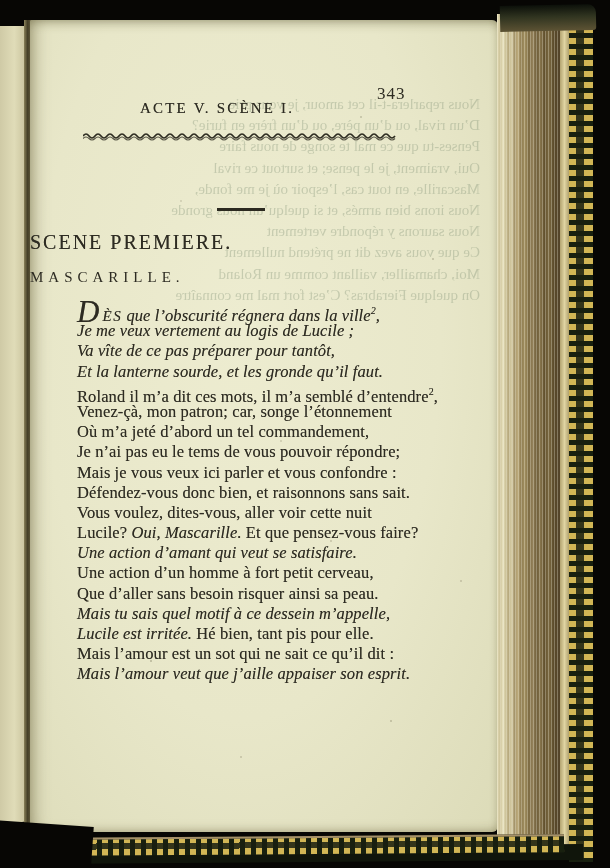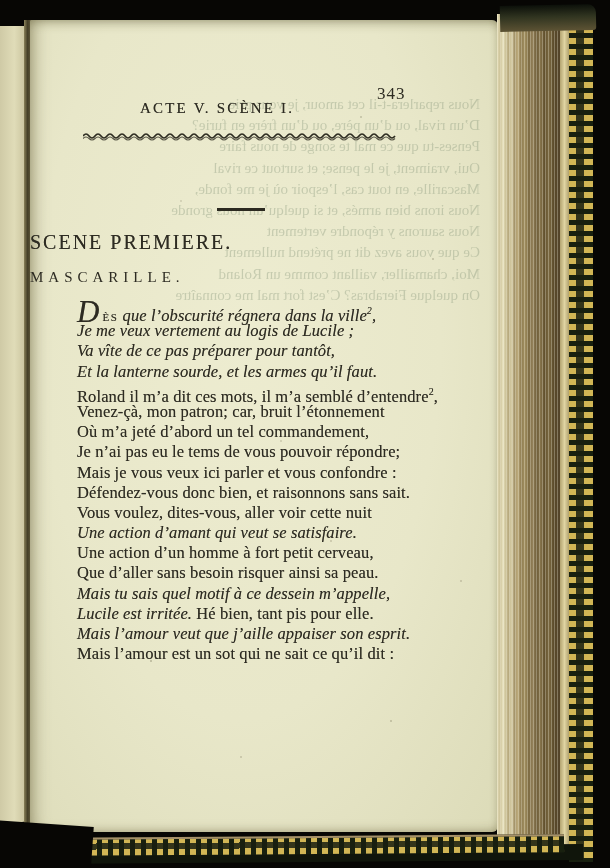--- a/index.html
+++ b/index.html
@@ -109,21 +109,21 @@
   .verse{
     position:absolute;top:281px;left:47px;width:410px;
     font-size:16.5px;line-height:20.2px;letter-spacing:.1px;
     text-shadow:0 0 .4px rgba(45,43,34,.5);
   }
   .vline{white-space:nowrap;height:20.2px;}
   .seg-r{font-style:normal;}
   .seg-i{font-style:italic;}
   .seg-d{font-style:italic;font-size:31px;display:inline-block;line-height:0;
          transform:translateY(1px);margin-right:3px;}
-  .seg-s{font-variant:small-caps;font-size:15px;letter-spacing:1.5px;}
+  .seg-s{font-style:italic;font-variant:small-caps;font-size:21px;letter-spacing:1.5px;}
   .seg-u{vertical-align:super;font-size:10px;}
   .seg-v{vertical-align:super;font-size:10px;font-style:italic;}
   
   .showthrough{
     position:absolute;top:74px;left:14px;width:436px;z-index:1;
     transform:scaleX(-1);filter:blur(.6px);opacity:.34;color:#7e8f74;
     font-size:15px;line-height:21.2px;white-space:nowrap;text-align:left;
   }
 </style>
 </head>
@@ -160,35 +160,36 @@
 
       <div class="act-underline"></div>
 
       <div class="scene-title">SCENE PREMIERE.</div>
       <div class="character-name">MASCARILLE.</div>
 
       <div class="verse">
           <div class="vline"><span class="seg-d">D</span><span class="seg-s">ès</span><span class="seg-i"> que l’obscurité régnera dans la ville</span><span class="seg-v">2</span><span class="seg-i">,</span></div>
           <div class="vline"><span class="seg-i">Je me veux vertement au logis de Lucile ;</span></div>
           <div class="vline"><span class="seg-i">Va vîte de ce pas préparer pour tantôt,</span></div>
-          <div class="vline"><span class="seg-i">Et la lanterne sourde, et les armes qu’il faut.</span></div>
+          <div class="vline"><span class="seg-i">Et la lanterne sourde, et les gronde qu’il faut.</span></div>
           <div class="vline"><span class="seg-r">Roland il m’a dit ces mots, il m’a semblé d’entendre</span><span class="seg-u">2</span><span class="seg-r">,</span></div>
-          <div class="vline"><span class="seg-r">Venez-çà, mon patron; car, bruit l’étonnement</span></div>
+          <div class="vline"><span class="seg-r">Venez-çà, mon patron; car, songe l’étonnement</span></div>
           <div class="vline"><span class="seg-r">Où m’a jeté d’abord un tel commandement,</span></div>
           <div class="vline"><span class="seg-r">Je n’ai pas eu le tems de vous pouvoir répondre;</span></div>
           <div class="vline"><span class="seg-r">Mais je vous veux ici parler et vous confondre :</span></div>
           <div class="vline"><span class="seg-r">Défendez-vous donc bien, et raisonnons sans sait.</span></div>
           <div class="vline"><span class="seg-r">Vous voulez, dites-vous, aller voir cette nuit</span></div>
+          <div class="vline"><span class="seg-r">Lucile? </span><span class="seg-i">Oui, Mascarille.</span><span class="seg-r"> Et que pensez-vous faire?</span></div>
           <div class="vline"><span class="seg-i">Une action d’amant qui veut se satisfaire.</span></div>
           <div class="vline"><span class="seg-r">Une action d’un homme à fort petit cerveau,</span></div>
           <div class="vline"><span class="seg-r">Que d’aller sans besoin risquer ainsi sa peau.</span></div>
           <div class="vline"><span class="seg-i">Mais tu sais quel motif à ce dessein m’appelle,</span></div>
           <div class="vline"><span class="seg-i">Lucile est irritée.</span><span class="seg-r"> Hé bien, tant pis pour elle.</span></div>
+          <div class="vline"><span class="seg-r">Mais l’amour est un sot qui ne sait ce qu’il dit :</span></div>
           <div class="vline"><span class="seg-i">Mais l’amour veut que j’aille appaiser son esprit.</span></div>
-          <div class="vline"><span class="seg-r">Mais l’amour est un sot qui ne sait ce qu’il dit :</span></div>
         </div>
     </div>
   </div>
 
   <div class="fore-edge"></div>
   <div class="gilt-stripe"></div>
   <div class="ornament-right"></div>
   <div class="stack-top"></div>
   <div class="cover-bottom"></div>
   <div class="ornament-bottom"></div>

